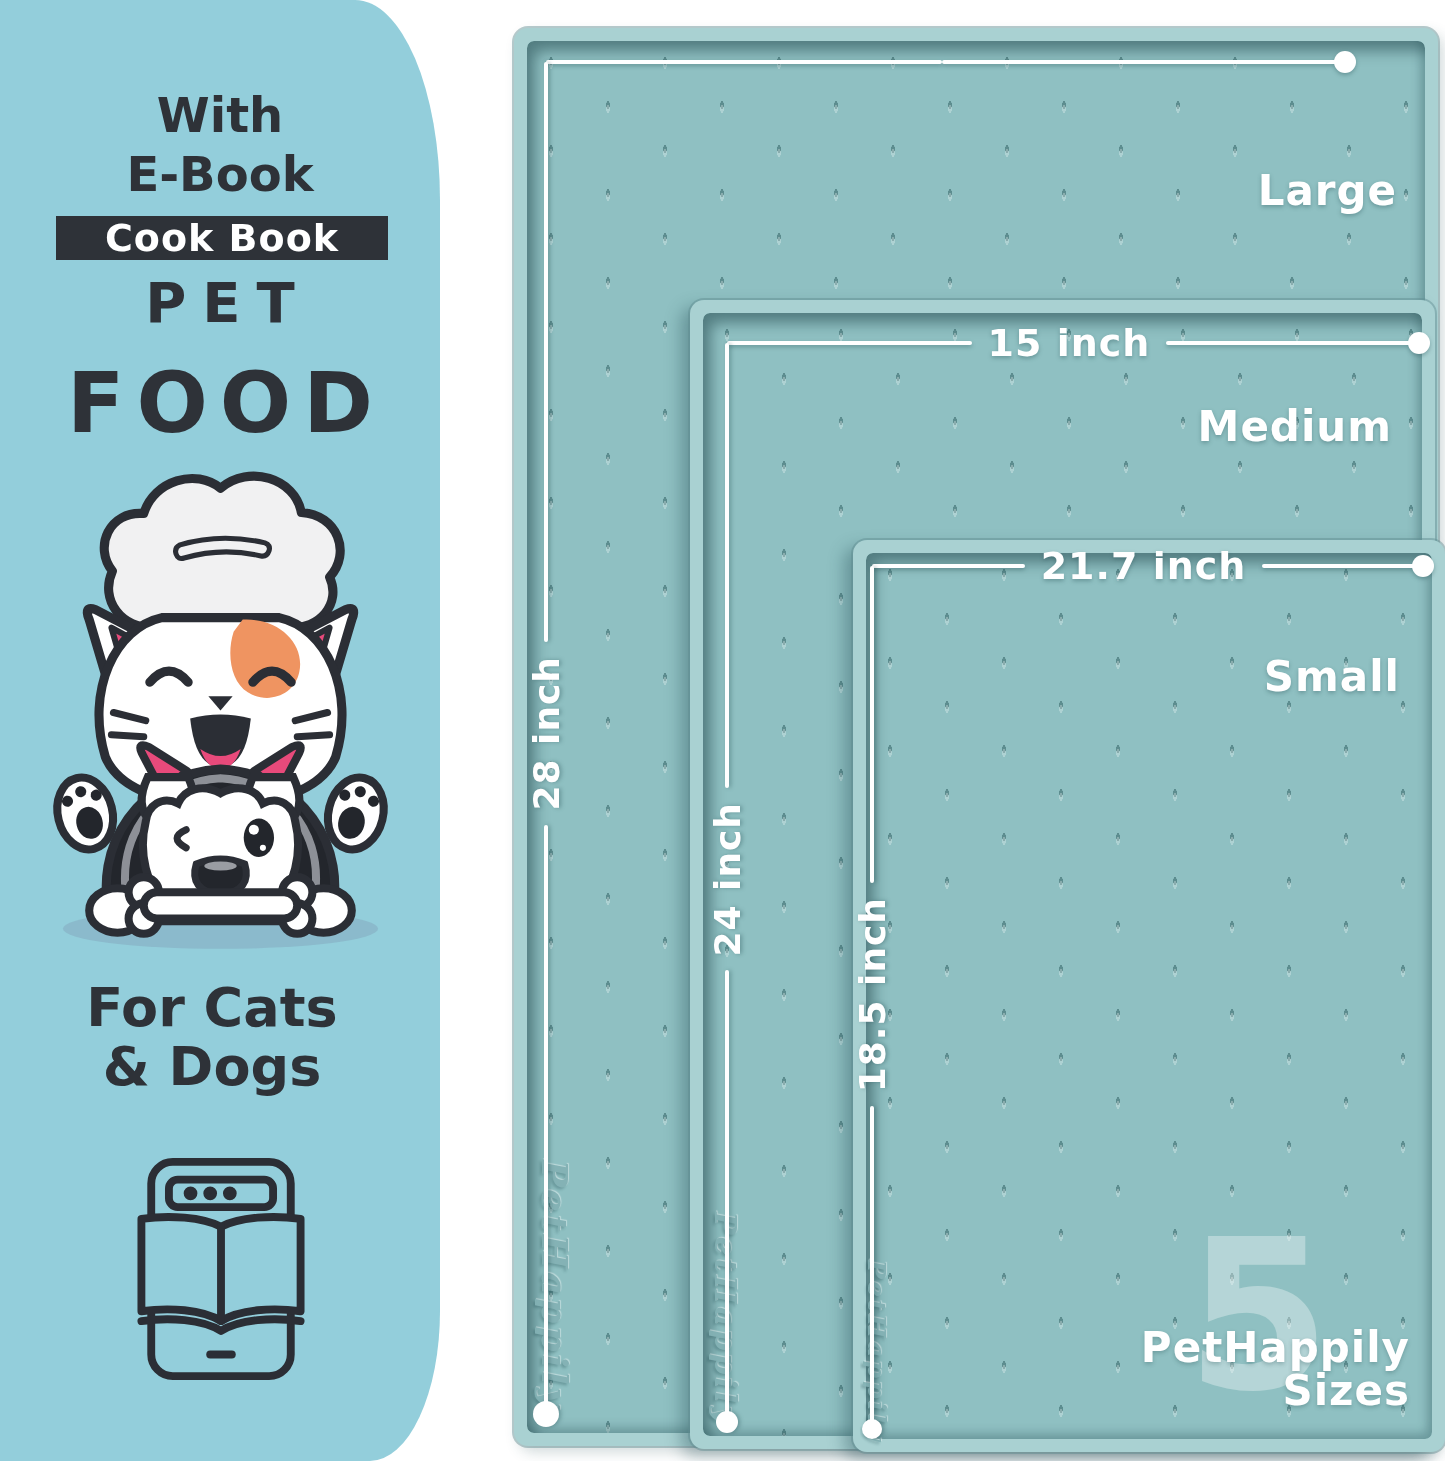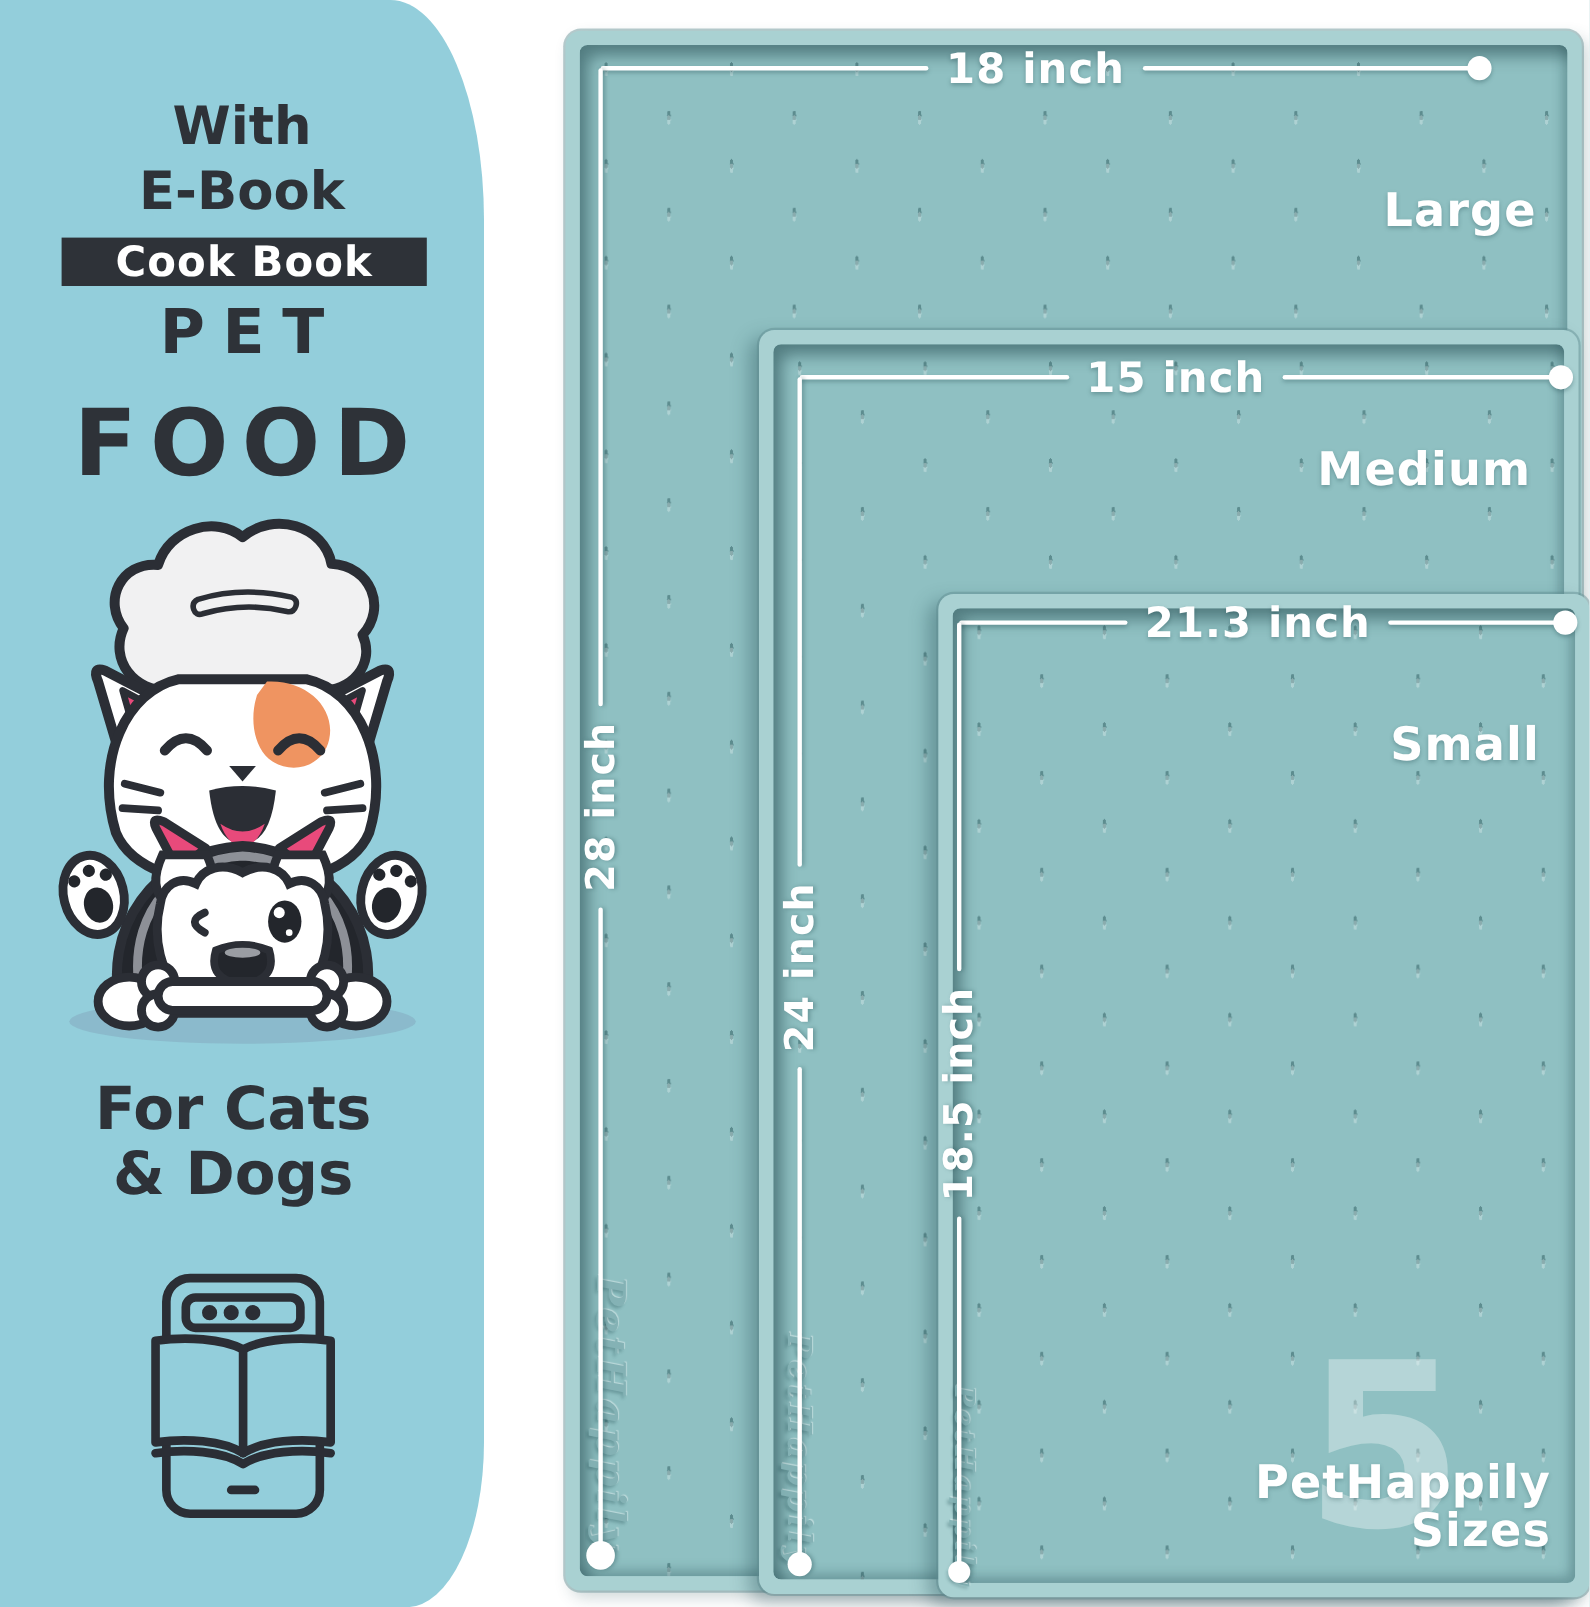--- a/index.html
+++ b/index.html
@@ -203,21 +203,20 @@
     <div class="mat-surface"></div>
     <div class="size-label small">Small</div>
   </div>
 
   <div class="brand b-large">PetHappily</div>
   <div class="brand b-medium">PetHappily</div>
   <div class="brand b-small">PetHappily</div>
 
   <div class="measure-h" style="left:546px;top:46px;width:810px;">
     <div class="seg"></div>
-    <div class="mlabel">18 inch</div>
     <div class="seg"></div>
     <div class="dot"></div>
   </div>
 
   <div class="measure-v" style="left:528px;top:62px;height:1365px;">
     <div class="seg-v"></div>
     <div class="mlabel-v">28 inch</div>
     <div class="seg-v"></div>
     <div class="dot-v"></div>
   </div>
@@ -231,21 +230,21 @@
 
   <div class="measure-v" style="left:709px;top:343px;height:1090px;">
     <div class="seg-v"></div>
     <div class="mlabel-v">24 inch</div>
     <div class="seg-v"></div>
     <div class="dot-v" style="width:22px;height:22px;"></div>
   </div>
 
   <div class="measure-h" style="left:872px;top:550px;width:562px;">
     <div class="seg"></div>
-    <div class="mlabel">21.3 inch</div>
+    <div class="mlabel">21.7 inch</div>
     <div class="seg"></div>
     <div class="dot"></div>
   </div>
 
   <div class="measure-v" style="left:854px;top:566px;height:873px;">
     <div class="seg-v"></div>
     <div class="mlabel-v">18.5 inch</div>
     <div class="seg-v"></div>
     <div class="dot-v" style="width:20px;height:20px;"></div>
   </div>

